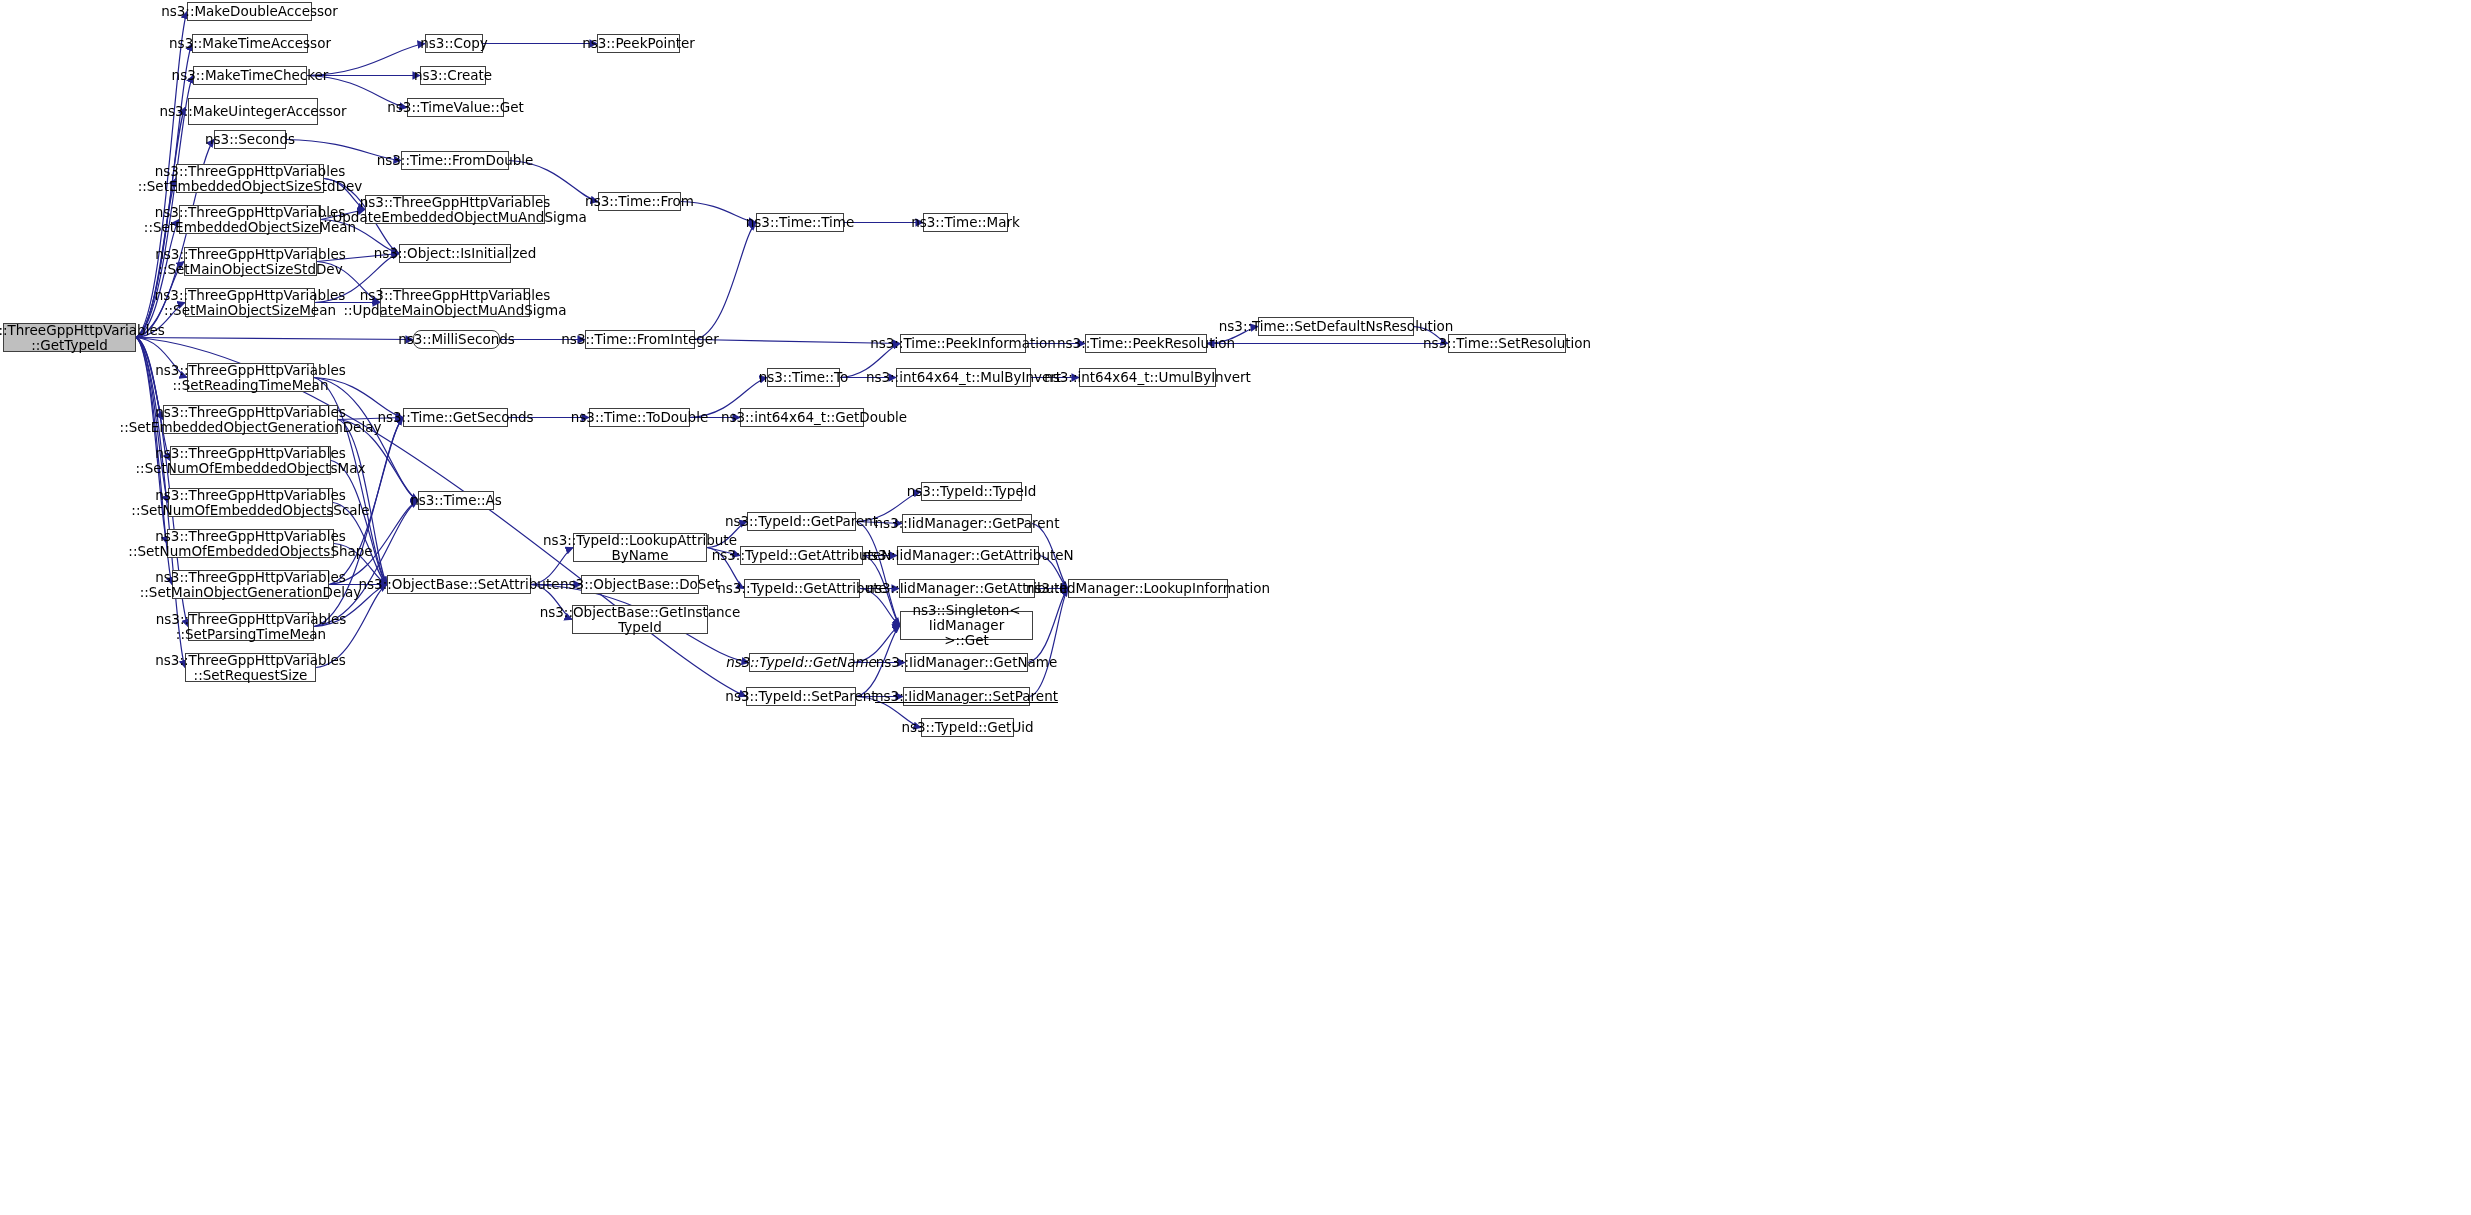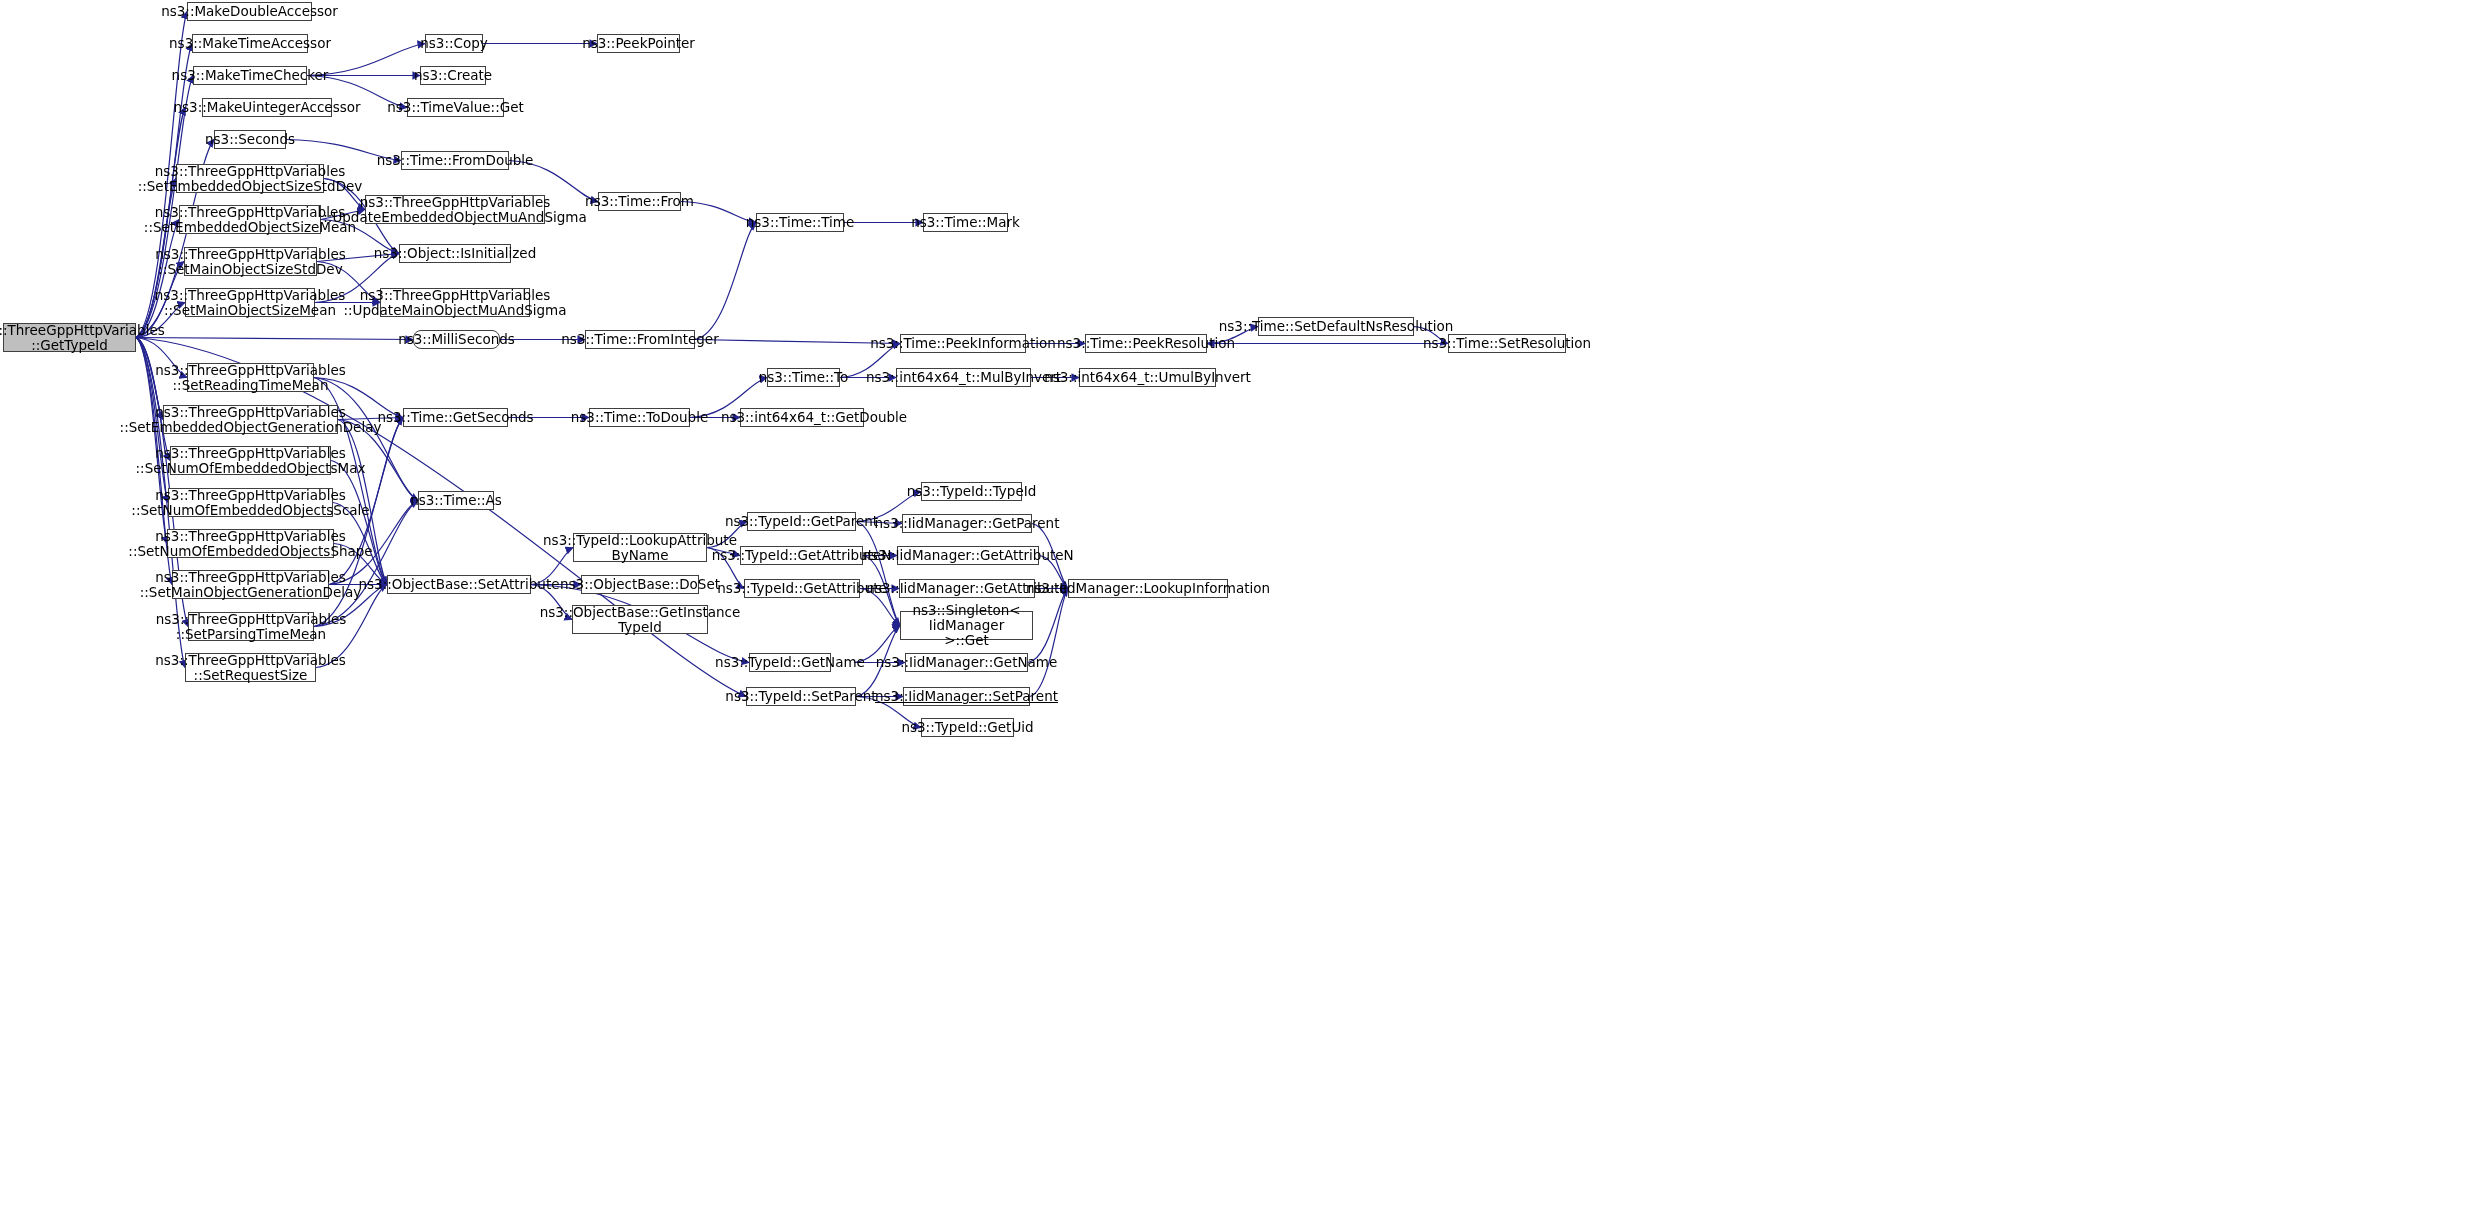--- a/index.html
+++ b/index.html
@@ -112,21 +112,21 @@
         <path d="M 1028 662.5 C 1050 658.8, 1058.1 597.38, 1068 588.5" fill="none" stroke="#23238e" stroke-width="1.2" marker-end="url(#arrow)"></path>
         <path d="M 1030 696.5 C 1050.9 691.1, 1058.595 601.46, 1068 588.5" fill="none" stroke="#23238e" stroke-width="1.2" marker-end="url(#arrow)"></path>
       </g>
   </svg>
   <div id="node-layer">
       <div class="node root" style="left: 3px; top: 323px; width: 133px; height: 29px;">ns3::ThreeGppHttpVariables
 ::GetTypeId</div>
       <div class="node" style="left: 187px; top: 2px; width: 125px; height: 19px;">ns3::MakeDoubleAccessor</div>
       <div class="node" style="left: 192px; top: 34px; width: 116px; height: 19px;">ns3::MakeTimeAccessor</div>
       <div class="node" style="left: 193px; top: 66px; width: 114px; height: 19px;">ns3::MakeTimeChecker</div>
-      <div class="node" style="left: 202px; top: 98px; width: 130px; height: 19px;">ns3::MakeUintegerAccessor</div>
+      <div class="node" style="left: 188px; top: 98px; width: 130px; height: 27px;">ns3::MakeUintegerAccessor</div>
       <div class="node" style="left: 214px; top: 130px; width: 72px; height: 19px;">ns3::Seconds</div>
       <div class="node" style="left: 425px; top: 34px; width: 58px; height: 19px;">ns3::Copy</div>
       <div class="node" style="left: 420px; top: 66px; width: 66px; height: 19px;">ns3::Create</div>
       <div class="node" style="left: 407px; top: 98px; width: 97px; height: 19px;">ns3::TimeValue::Get</div>
       <div class="node" style="left: 597px; top: 34px; width: 83px; height: 19px;">ns3::PeekPointer</div>
       <div class="node" style="left: 176px; top: 164px; width: 148px; height: 29px;">ns3::ThreeGppHttpVariables
 ::SetEmbeddedObjectSizeStdDev</div>
       <div class="node" style="left: 179px; top: 205px; width: 142px; height: 29px;">ns3::ThreeGppHttpVariables
 ::SetEmbeddedObjectSizeMean</div>
       <div class="node" style="left: 184px; top: 247px; width: 133px; height: 29px;">ns3::ThreeGppHttpVariables
@@ -173,21 +173,21 @@
       <div class="node" style="left: 418px; top: 491px; width: 76px; height: 19px;">ns3::Time::As</div>
       <div class="node" style="left: 387px; top: 575px; width: 144px; height: 19px;">ns3::ObjectBase::SetAttribute</div>
       <div class="node" style="left: 573px; top: 533px; width: 134px; height: 29px;">ns3::TypeId::LookupAttribute
 ByName</div>
       <div class="node" style="left: 581px; top: 575px; width: 118px; height: 19px;">ns3::ObjectBase::DoSet</div>
       <div class="node" style="left: 572px; top: 605px; width: 136px; height: 29px;">ns3::ObjectBase::GetInstance
 TypeId</div>
       <div class="node" style="left: 747px; top: 512px; width: 109px; height: 19px;">ns3::TypeId::GetParent</div>
       <div class="node" style="left: 740px; top: 546px; width: 123px; height: 19px;">ns3::TypeId::GetAttributeN</div>
       <div class="node" style="left: 744px; top: 579px; width: 116px; height: 19px;">ns3::TypeId::GetAttribute</div>
-      <div class="node" style="left: 749px; top: 653px; width: 82px; height: 19px;">ns3::TypeId::GetName</div>
+      <div class="node" style="left: 749px; top: 653px; width: 105px; height: 19px; font-style: italic;">ns3::TypeId::GetName</div>
       <div class="node" style="left: 746px; top: 687px; width: 110px; height: 19px;">ns3::TypeId::SetParent</div>
       <div class="node" style="left: 921px; top: 482px; width: 101px; height: 19px;">ns3::TypeId::TypeId</div>
       <div class="node" style="left: 902px; top: 514px; width: 130px; height: 19px;">ns3::IidManager::GetParent</div>
       <div class="node" style="left: 897px; top: 546px; width: 142px; height: 19px;">ns3::IidManager::GetAttributeN</div>
       <div class="node" style="left: 899px; top: 579px; width: 136px; height: 19px;">ns3::IidManager::GetAttribute</div>
       <div class="node" style="left: 900px; top: 611px; width: 133px; height: 29px;">ns3::Singleton&lt; IidManager
 &gt;::Get</div>
       <div class="node" style="left: 905px; top: 653px; width: 123px; height: 19px;">ns3::IidManager::GetName</div>
       <div class="node" style="left: 903px; top: 687px; width: 127px; height: 19px; text-decoration: underline;">ns3::IidManager::SetParent</div>
       <div class="node" style="left: 921px; top: 718px; width: 93px; height: 19px;">ns3::TypeId::GetUid</div>

